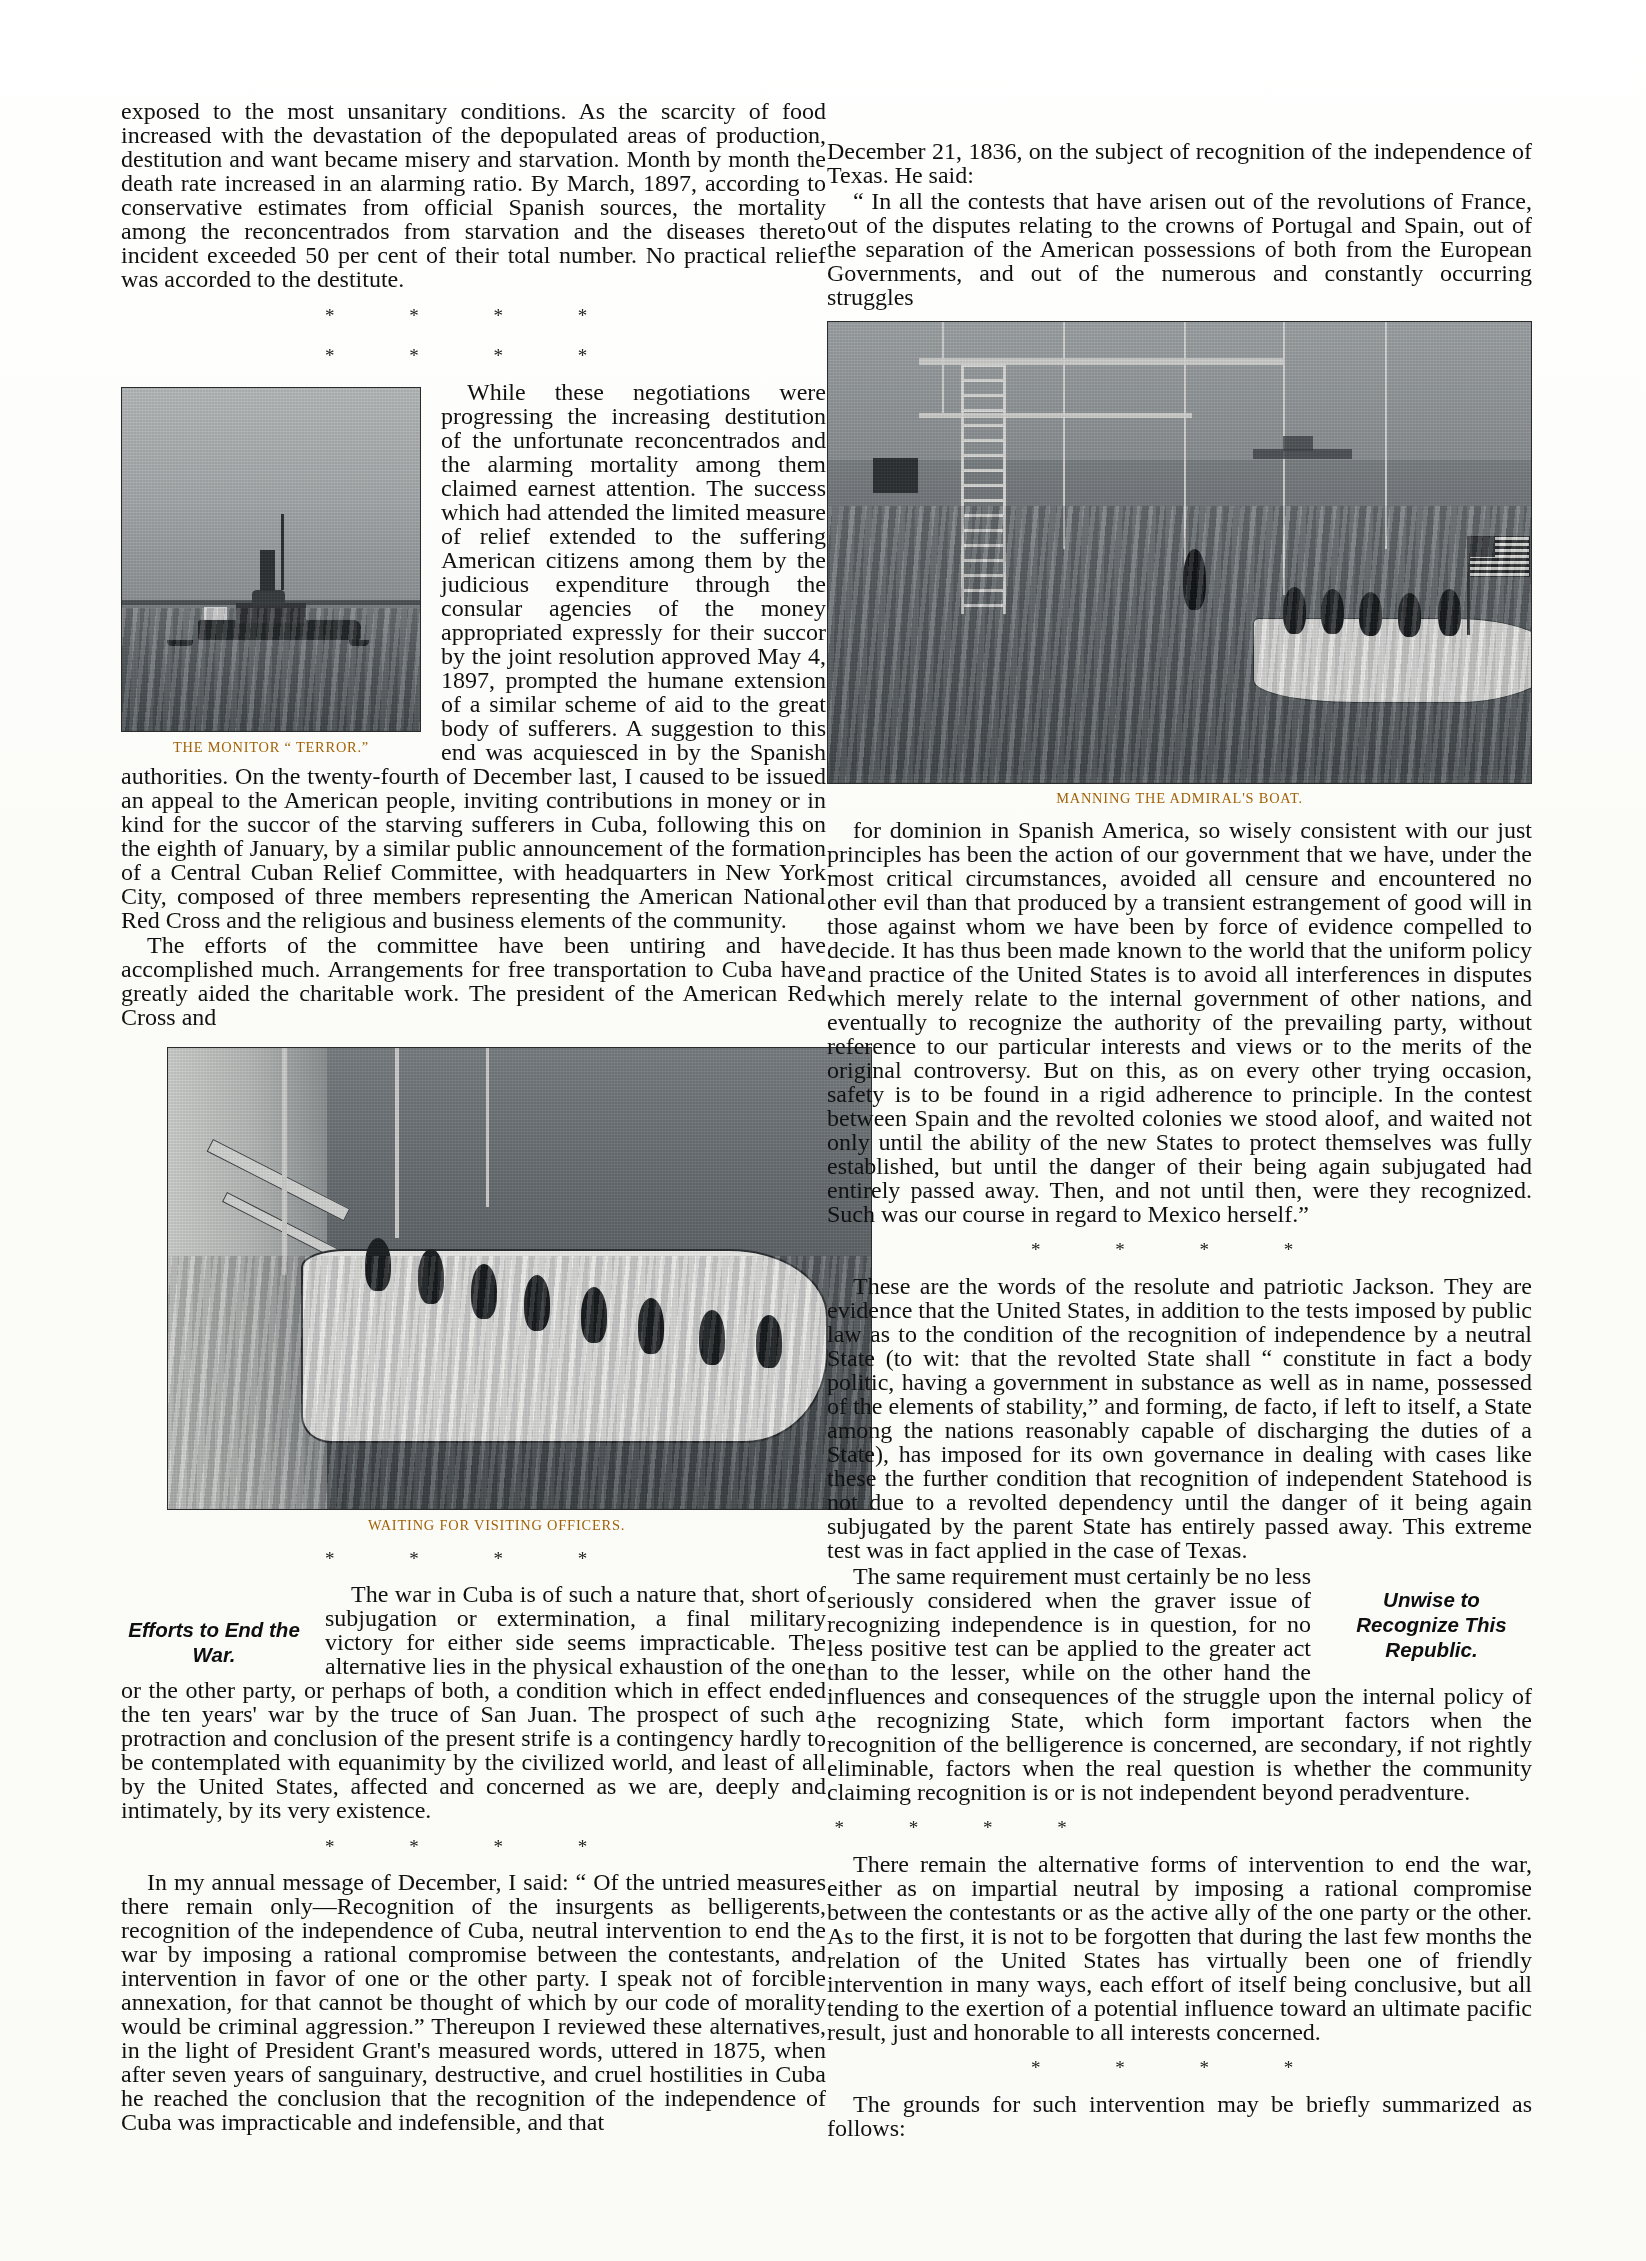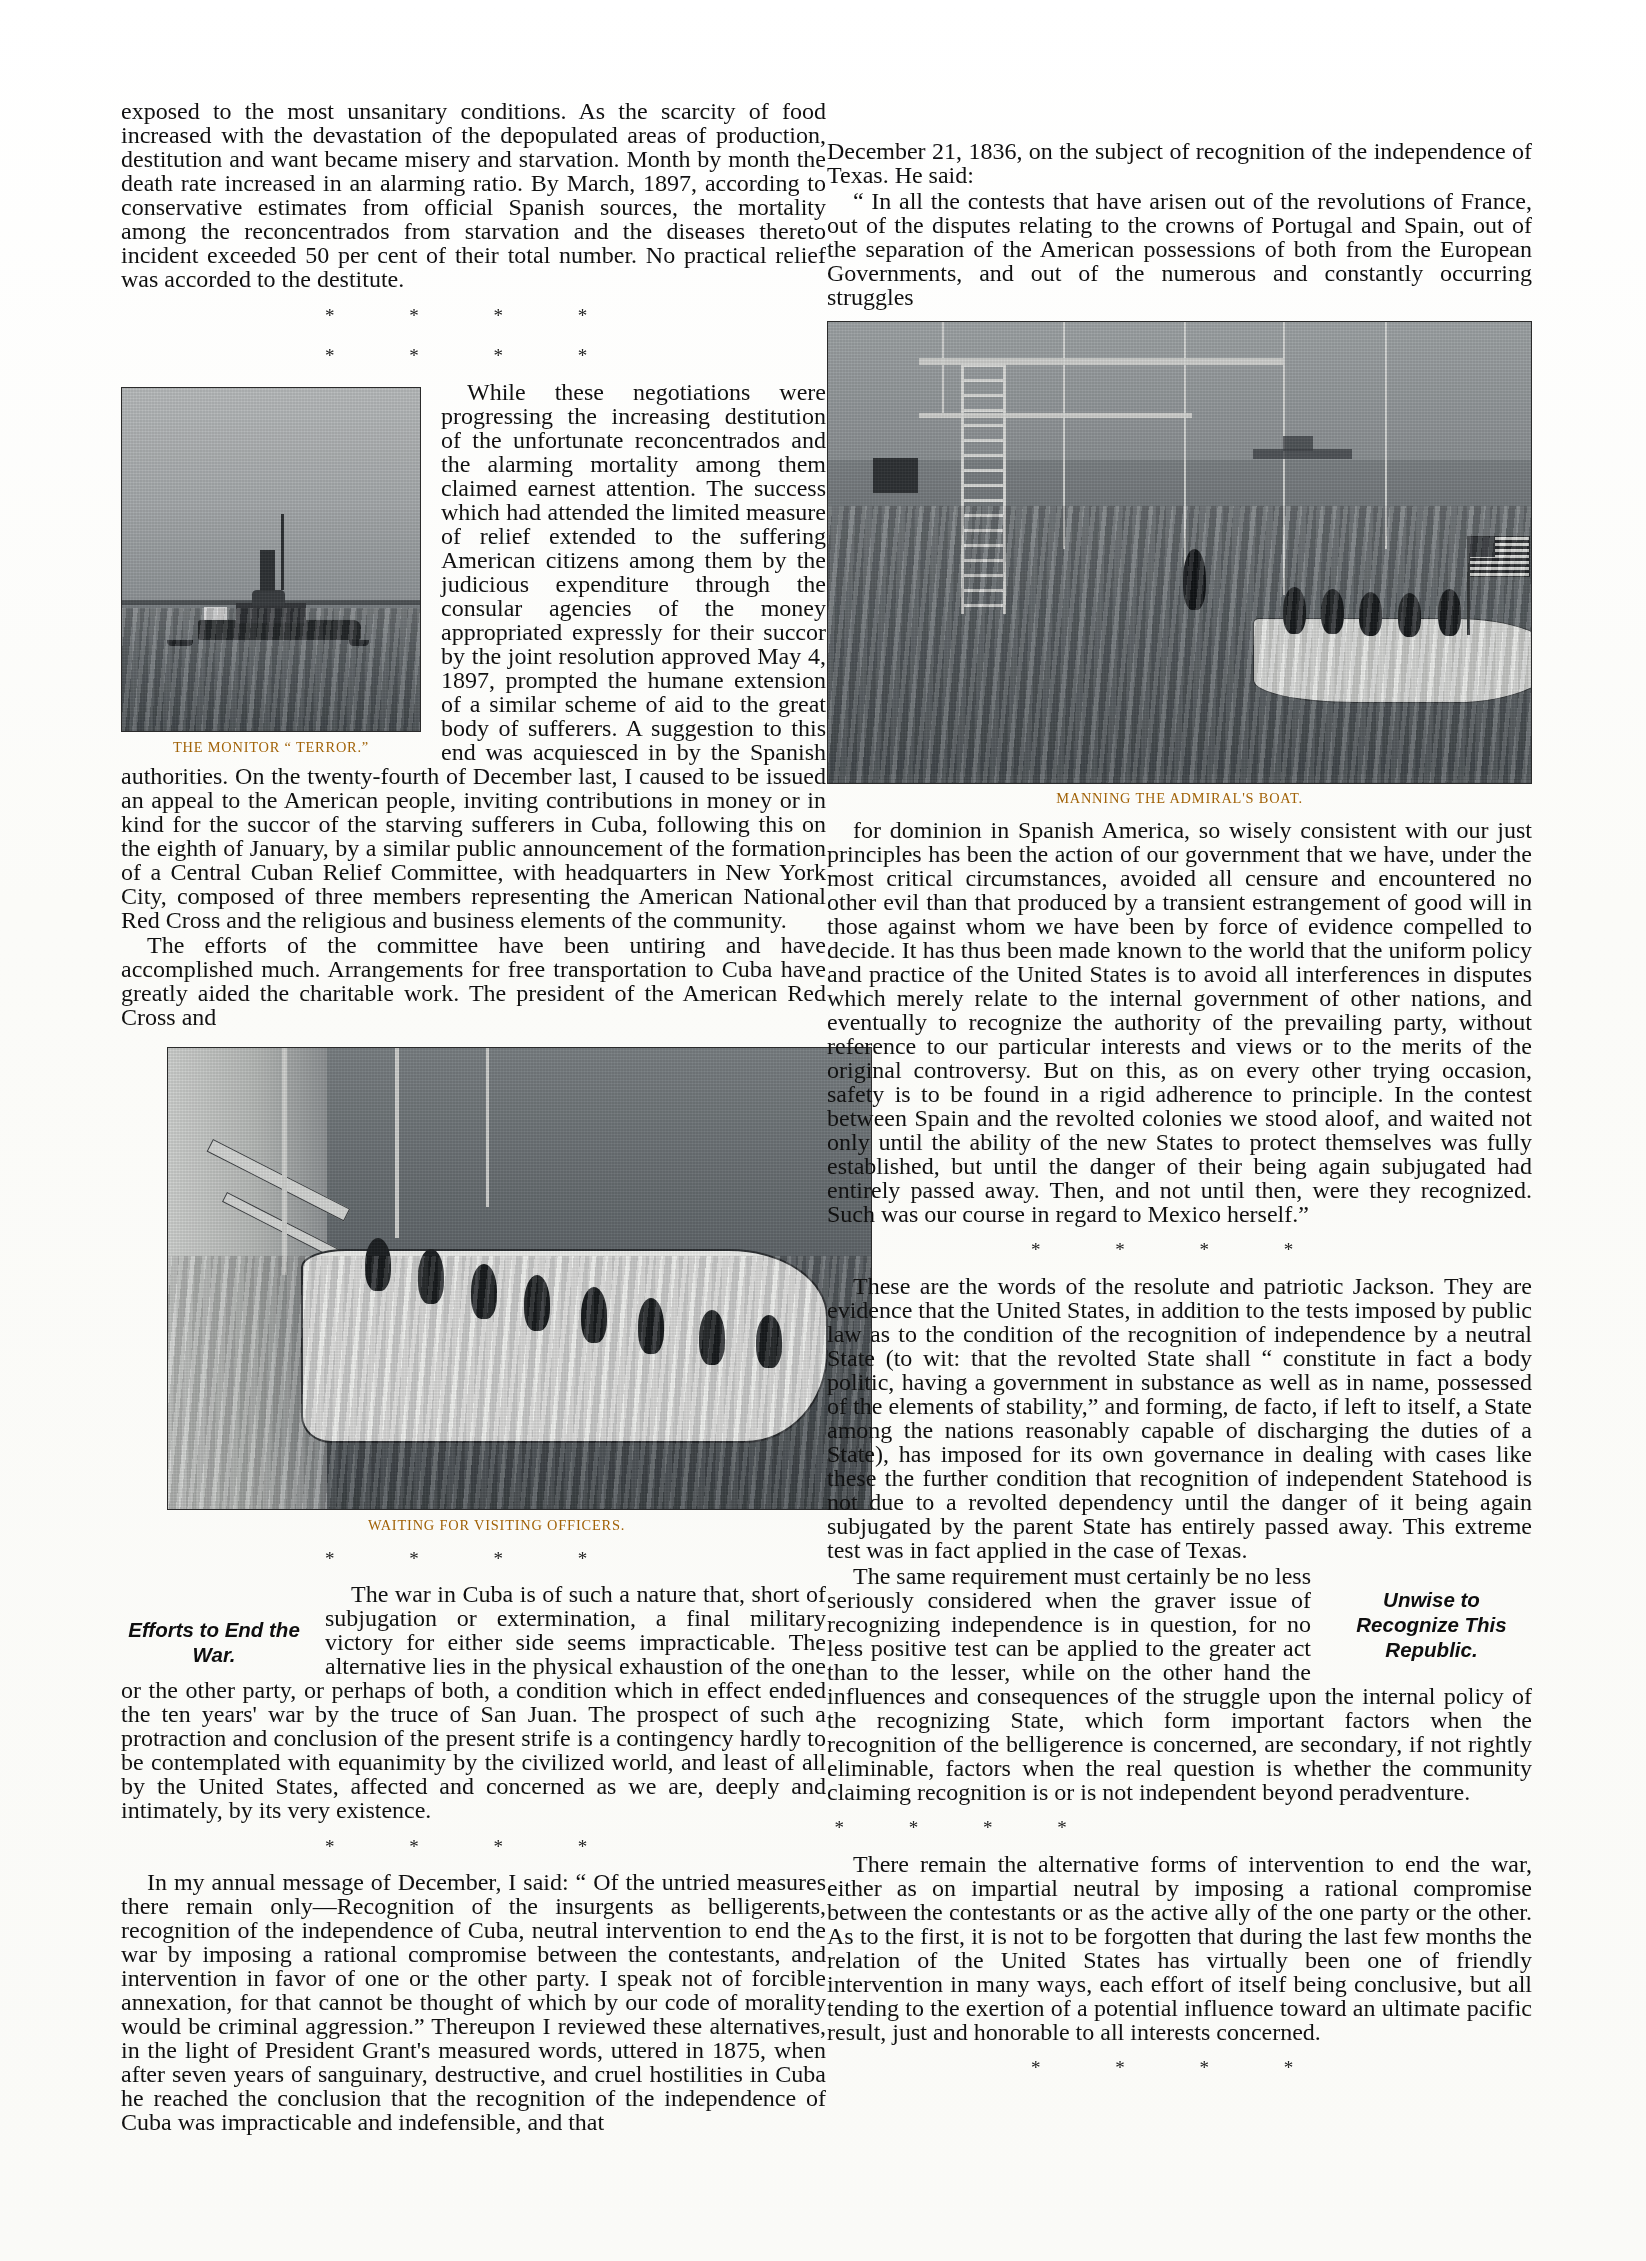--- a/index.html
+++ b/index.html
@@ -405,17 +405,18 @@
 
     <p class="indent">The same requirement must certainly be no less seriously considered when the graver issue of recognizing independence is in question, for no less positive test can be applied to the greater act than to the lesser, while on the other hand the influences and consequences of the struggle upon the internal policy of the recognizing State, which form important factors when the recognition of the belligerence is concerned, are secondary, if not rightly eliminable, factors when the real question is whether the community claiming recognition is or is not independent beyond peradventure.</p>
 
 
     <div class="stars" style="letter-spacing:30px; text-align:left; margin-left:7.6px;">*   *   *   *</div>
 
     <p class="indent">There remain the alternative forms of intervention to end the war, either as on impartial neutral by imposing a rational compromise between the contestants or as the active ally of the one party or the other. As to the first, it is not to be forgotten that during the last few months the relation of the United States has virtually been one of friendly intervention in many ways, each effort of itself being conclusive, but all tending to the exertion of a potential influence toward an ultimate pacific result, just and honorable to all interests concerned.</p>
 
     <div class="stars" style="clear:both;">*   *   *   *</div>
 
+    <p class="indent">The grounds for such intervention may be briefly summarized as follows:</p>
 
   </div>
 
 </div>
 
 
 </body></html>

